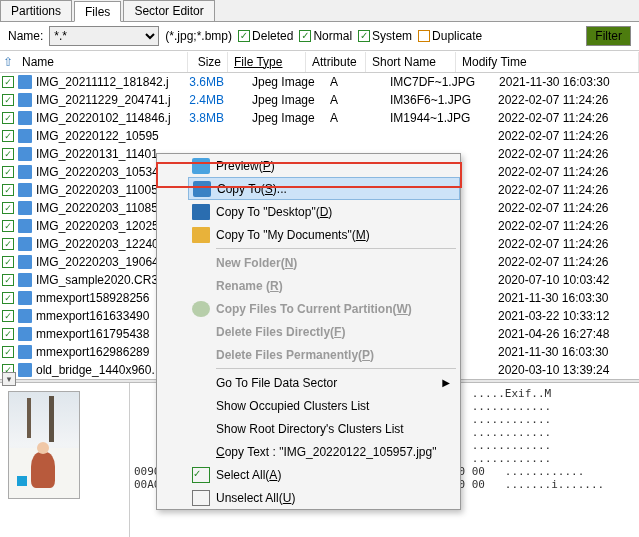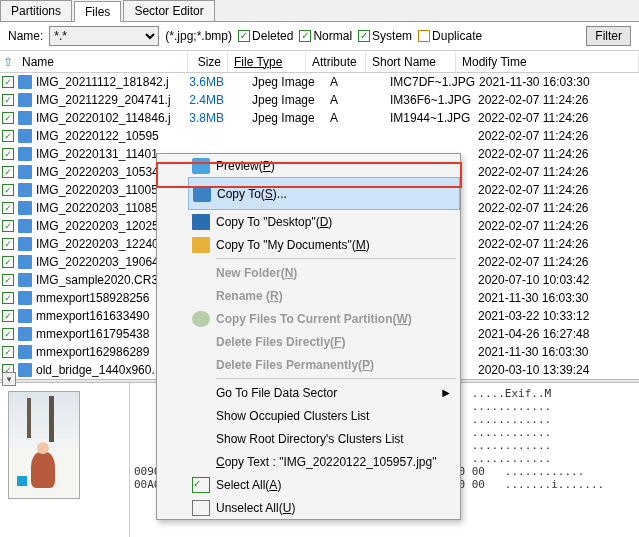--- a/index.html
+++ b/index.html
@@ -9,42 +9,42 @@
 .tab { padding: 3px 10px; border: 1px solid #999; border-bottom: none; background: #f4f4f4; margin-right: 2px; cursor: pointer; }
 .tab.active { background: #fff; border-bottom: 1px solid #fff; position: relative; top: 1px; }
 
 .filter-bar { display: flex; align-items: center; padding: 4px 8px; gap: 6px; border-bottom: 1px solid #ccc; }
 .filter-bar label { color: #000; }
 .filter-bar select { width: 110px; height: 20px; border: 1px solid #888; }
 .filter-bar .ext { color: #000; }
 .chk { display: flex; align-items: center; gap: 2px; }
 .chk .box { width: 12px; height: 12px; border: 1px solid #2a8a2a; display: inline-flex; align-items: center; justify-content: center; color: #2a8a2a; font-size: 10px; line-height: 1; }
 .chk.orange .box { border-color: #d08000; color: #d08000; }
-.filter-btn { margin-left: auto; padding: 2px 8px; border: 1px solid #888; background: #e5e5e5; cursor: pointer; }
+.filter-btn { margin-left: auto; padding: 2px 8px; border: 1px solid #888; background: #4d7c0f; cursor: pointer; }
 
 .header-row { display: flex; align-items: center; border-bottom: 1px solid #ccc; height: 22px; }
 .hcol { padding: 3px 6px; border-right: 1px solid #e4e4e4; white-space: nowrap; overflow: hidden; }
 .up-arrow { width: 16px; text-align: center; color: #3a7ab8; cursor: pointer; }
 .c-name { flex: 0 0 172px; }
 .c-size { flex: 0 0 40px; text-align: right; }
 .c-type { flex: 0 0 78px; text-decoration: underline; }
 .c-attr { flex: 0 0 60px; }
 .c-short { flex: 0 0 90px; }
 .c-mod { flex: 1; }
 
 .file-list { }
 .row { display: flex; align-items: center; height: 18px; padding-left: 2px; }
 .ck { width: 12px; height: 12px; border: 1px solid #2a8a2a; display: inline-flex; align-items: center; justify-content: center; color: #2a8a2a; font-size: 9px; margin-right: 4px; flex: 0 0 12px; }
 .ico { width: 14px; height: 14px; background: #4a90d9; margin-right: 4px; flex: 0 0 14px; border-radius: 1px; }
 .fname { flex: 0 0 152px; white-space: nowrap; overflow: hidden; color: #000; }
 .fsize { flex: 0 0 40px; text-align: right; color: #0066cc; padding-right: 4px; }
 .ftype { flex: 0 0 78px; padding-left: 6px; margin-left: 18px; }
 .fattr { flex: 0 0 60px; padding-left: 6px; }
 .fshort { flex: 0 0 90px; padding-left: 6px; }
-.fmod { flex: 1; padding-left: 4px; }
+.fmod { flex: 1; padding-left: 24px; }
 
 .divider { height: 4px; background: #e8e8e8; border-top: 1px solid #bbb; border-bottom: 1px solid #bbb; }
 .selector-btn { position: absolute; left: 2px; width: 14px; height: 14px; background: #f0f0f0; border: 1px solid #888; color: #555; font-size: 9px; text-align: center; line-height: 12px; cursor: pointer; }
 
 .bottom { display: flex; height: 155px; }
 .thumb-pane { width: 130px; padding: 8px; border-right: 1px solid #ccc; }
 .thumb { width: 72px; height: 108px; border: 1px solid #aaa; background: linear-gradient(180deg,#dfe6ec 0%,#f2f4f6 50%,#e8e8e8 100%); position: relative; overflow: hidden; }
 .thumb .snow { position: absolute; bottom: 0; left: 0; right: 0; height: 50px; background: #f5f5f2; }
 .thumb .tree { position: absolute; top: 6px; left: 18px; width: 4px; height: 40px; background: #6b5b4a; }
 .thumb .tree2 { position: absolute; top: 4px; left: 40px; width: 5px; height: 46px; background: #5e5244; }
@@ -61,21 +61,21 @@
 .ctx-menu .micon { width: 18px; height: 16px; margin-right: 6px; display: inline-block; }
 .mi-preview { background: #4aa3e0; border-radius: 2px; }
 .mi-copy { background: #3a82c4; border-radius: 2px; }
 .mi-desktop { background: #2a6db0; border-radius: 1px; }
 .mi-docs { background: #e8b23a; border-radius: 1px; }
 .mi-recycle { background: #7aa860; border-radius: 50%; opacity: .5; }
 .mi-check { border: 1px solid #2a8a2a; width: 14px; height: 14px; display: inline-flex; align-items: center; justify-content: center; color: #2a8a2a; font-size: 10px; }
 .mi-uncheck { border: 1px solid #777; width: 14px; height: 14px; }
 .ctx-menu .arrow { margin-left: auto; font-size: 10px; }
 .highlight-box { position: absolute; left: 156px; top: 162px; width: 306px; height: 26px; border: 2px solid #e13a2a; z-index: 30; pointer-events: none; }
-.ctx-menu .mrow.hovered { background: #cde3f8; border: 1px solid #8ab8e0; height: 33px; }
+.ctx-menu .mrow.hovered { background: #cde3f8; border: 1px solid #8ab8e0; height: 23px; }
 u { text-decoration: underline; }
 </style>
 </head>
 <body>
 
 <div class="tabs">
   <div class="tab">Partitions</div>
   <div class="tab active">Files</div>
   <div class="tab">Sector Editor</div>
 </div>

